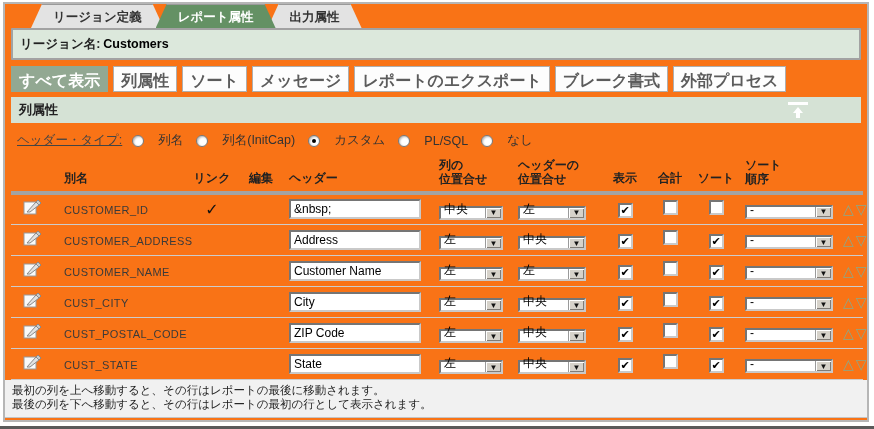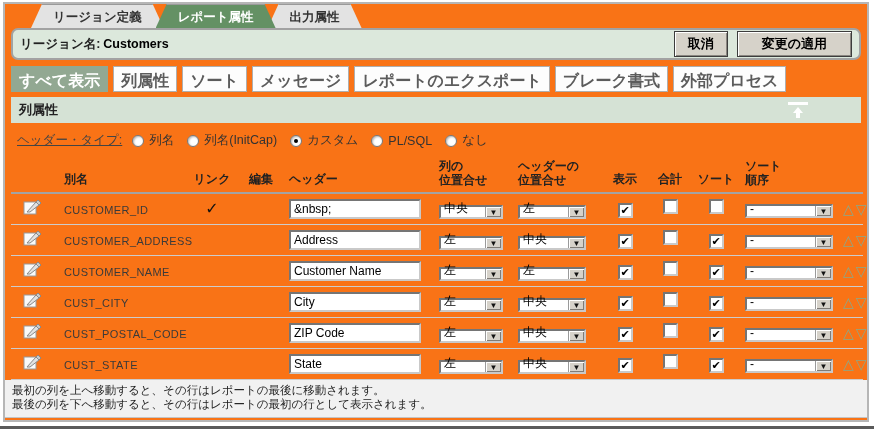--- a/index.html
+++ b/index.html
@@ -10,21 +10,21 @@
   .bottom-edge { position:absolute; left:0; bottom:0; width:874px; height:3px; background:#5a5a5a; }
 
   
   .tabs-row { margin-left:20px; height:24px; display:flex; position:relative; z-index:2; }
   .tab { padding:4px 22px 3px; font-weight:bold; font-size:12.5px; color:#333;
     background:#e3e3e3; clip-path:polygon(11px 0, calc(100% - 11px) 0, 100% 100%, 0 100%);
     margin-right:-8px; cursor:pointer; white-space:nowrap; border-top:1px solid #9a9a9a; }
   .tab.on { background:#649164; color:#fff; z-index:3; position:relative; }
 
   
-  .region-bar { height:32px; border:2px solid #a2a2a2; border-radius:7px; background:#dce8dc;
+  .region-bar { height:32px; border:2px solid #a2a2a2; border-radius:1px; background:#dce8dc;
     display:flex; align-items:center; padding:0 7px; position:relative; }
   .region-label { font-size:12.5px; font-weight:bold; color:#222; }
   .region-value { font-size:12.5px; font-weight:bold; color:#000; margin-left:3px; }
   .bar-buttons { margin-left:auto; display:flex; gap:9px; }
   .btn { background:#d6d2c9; border:1px solid #3c3c3c;
     box-shadow:inset 1px 1px 0 #fff, inset -1px -1px 0 #8a8680;
     font-family:inherit; font-weight:bold; font-size:13px; color:#000;
     padding:3px 13px; cursor:pointer; }
   .btn.wide { padding:3px 24px; }
 
@@ -40,30 +40,30 @@
   .section-title { font-size:13px; font-weight:bold; color:#222; }
   .collapse-icon { margin-left:auto; margin-right:42px; width:24px; height:17px; position:relative; cursor:pointer; }
   .collapse-icon .bar { position:absolute; top:0; left:1px; width:20px; height:3px; background:#fff; }
   .collapse-icon .tri { position:absolute; top:5px; left:6px; width:0; height:0;
     border-left:5px solid transparent; border-right:5px solid transparent; border-bottom:6px solid #fff; }
   .collapse-icon .stem { position:absolute; top:10px; left:9px; width:4px; height:6px; background:#fff; }
 
   
   .header-type-row { padding:9px 4px 6px 6px; display:flex; align-items:center; font-size:12.5px; color:#333; }
   .ht-label { text-decoration:underline; color:#444; margin-right:10px; cursor:pointer; }
-  .radio-opt { display:flex; align-items:center; gap:5px; margin-right:13px; cursor:pointer; }
+  .radio-opt { display:flex; align-items:center; gap:14px; margin-right:13px; cursor:pointer; }
   .radio { width:12px; height:12px; border-radius:50%; background:#fff; border:1px solid #767676;
     box-shadow:inset 1px 1px 2px rgba(0,0,0,.28); display:inline-block; position:relative; flex:none; }
   .radio.on::after { content:""; position:absolute; left:3px; top:3px; width:4px; height:4px;
     border-radius:50%; background:#000; }
 
   
   table { border-collapse:collapse; width:852px; table-layout:fixed; }
   thead th { font-size:12px; font-weight:bold; color:#222; text-align:left;
-    vertical-align:bottom; padding:4px 0 4px; border-bottom:2px solid #a3a3a3; height:38px; }
+    vertical-align:bottom; padding:4px 0 4px; border-bottom:4px solid #a3a3a3; height:38px; }
   thead th.cen { text-align:center; }
   tbody td { border-bottom:1px solid #ccc; height:31px; vertical-align:middle; }
   .c-edit { padding-left:12px; }
   .alias { font-size:11px; color:#3a3a3a; letter-spacing:.4px; }
   td.c-alias, th.h-alias { padding-left:13px; }
   th.h-header, td.c-header { padding-left:5px; }
   th.h-2l span { display:block; line-height:1.15; }
   .cen { text-align:center; }
   .linkmark.on::after { content:"✓"; font-size:16px; color:#111; }
 
@@ -101,24 +101,20 @@
 
   <div class="tabs-row">
     <div class="tab"><span>リージョン定義</span></div>
     <div class="tab on"><span>レポート属性</span></div>
     <div class="tab"><span>出力属性</span></div>
   </div>
 
   <div class="region-bar">
     <span class="region-label">リージョン名:</span>
     <span class="region-value">Customers</span>
-    <div class="bar-buttons">
-      <button class="btn">取消</button>
-      <button class="btn wide">変更の適用</button>
-    </div>
   </div>
 
   <div class="subtabs">
     <div class="stab on"><span>すべて表示</span></div>
     <div class="stab"><span>列属性</span></div>
     <div class="stab"><span>ソート</span></div>
     <div class="stab"><span>メッセージ</span></div>
     <div class="stab"><span>レポートのエクスポート</span></div>
     <div class="stab"><span>ブレーク書式</span></div>
     <div class="stab"><span>外部プロセス</span></div>

